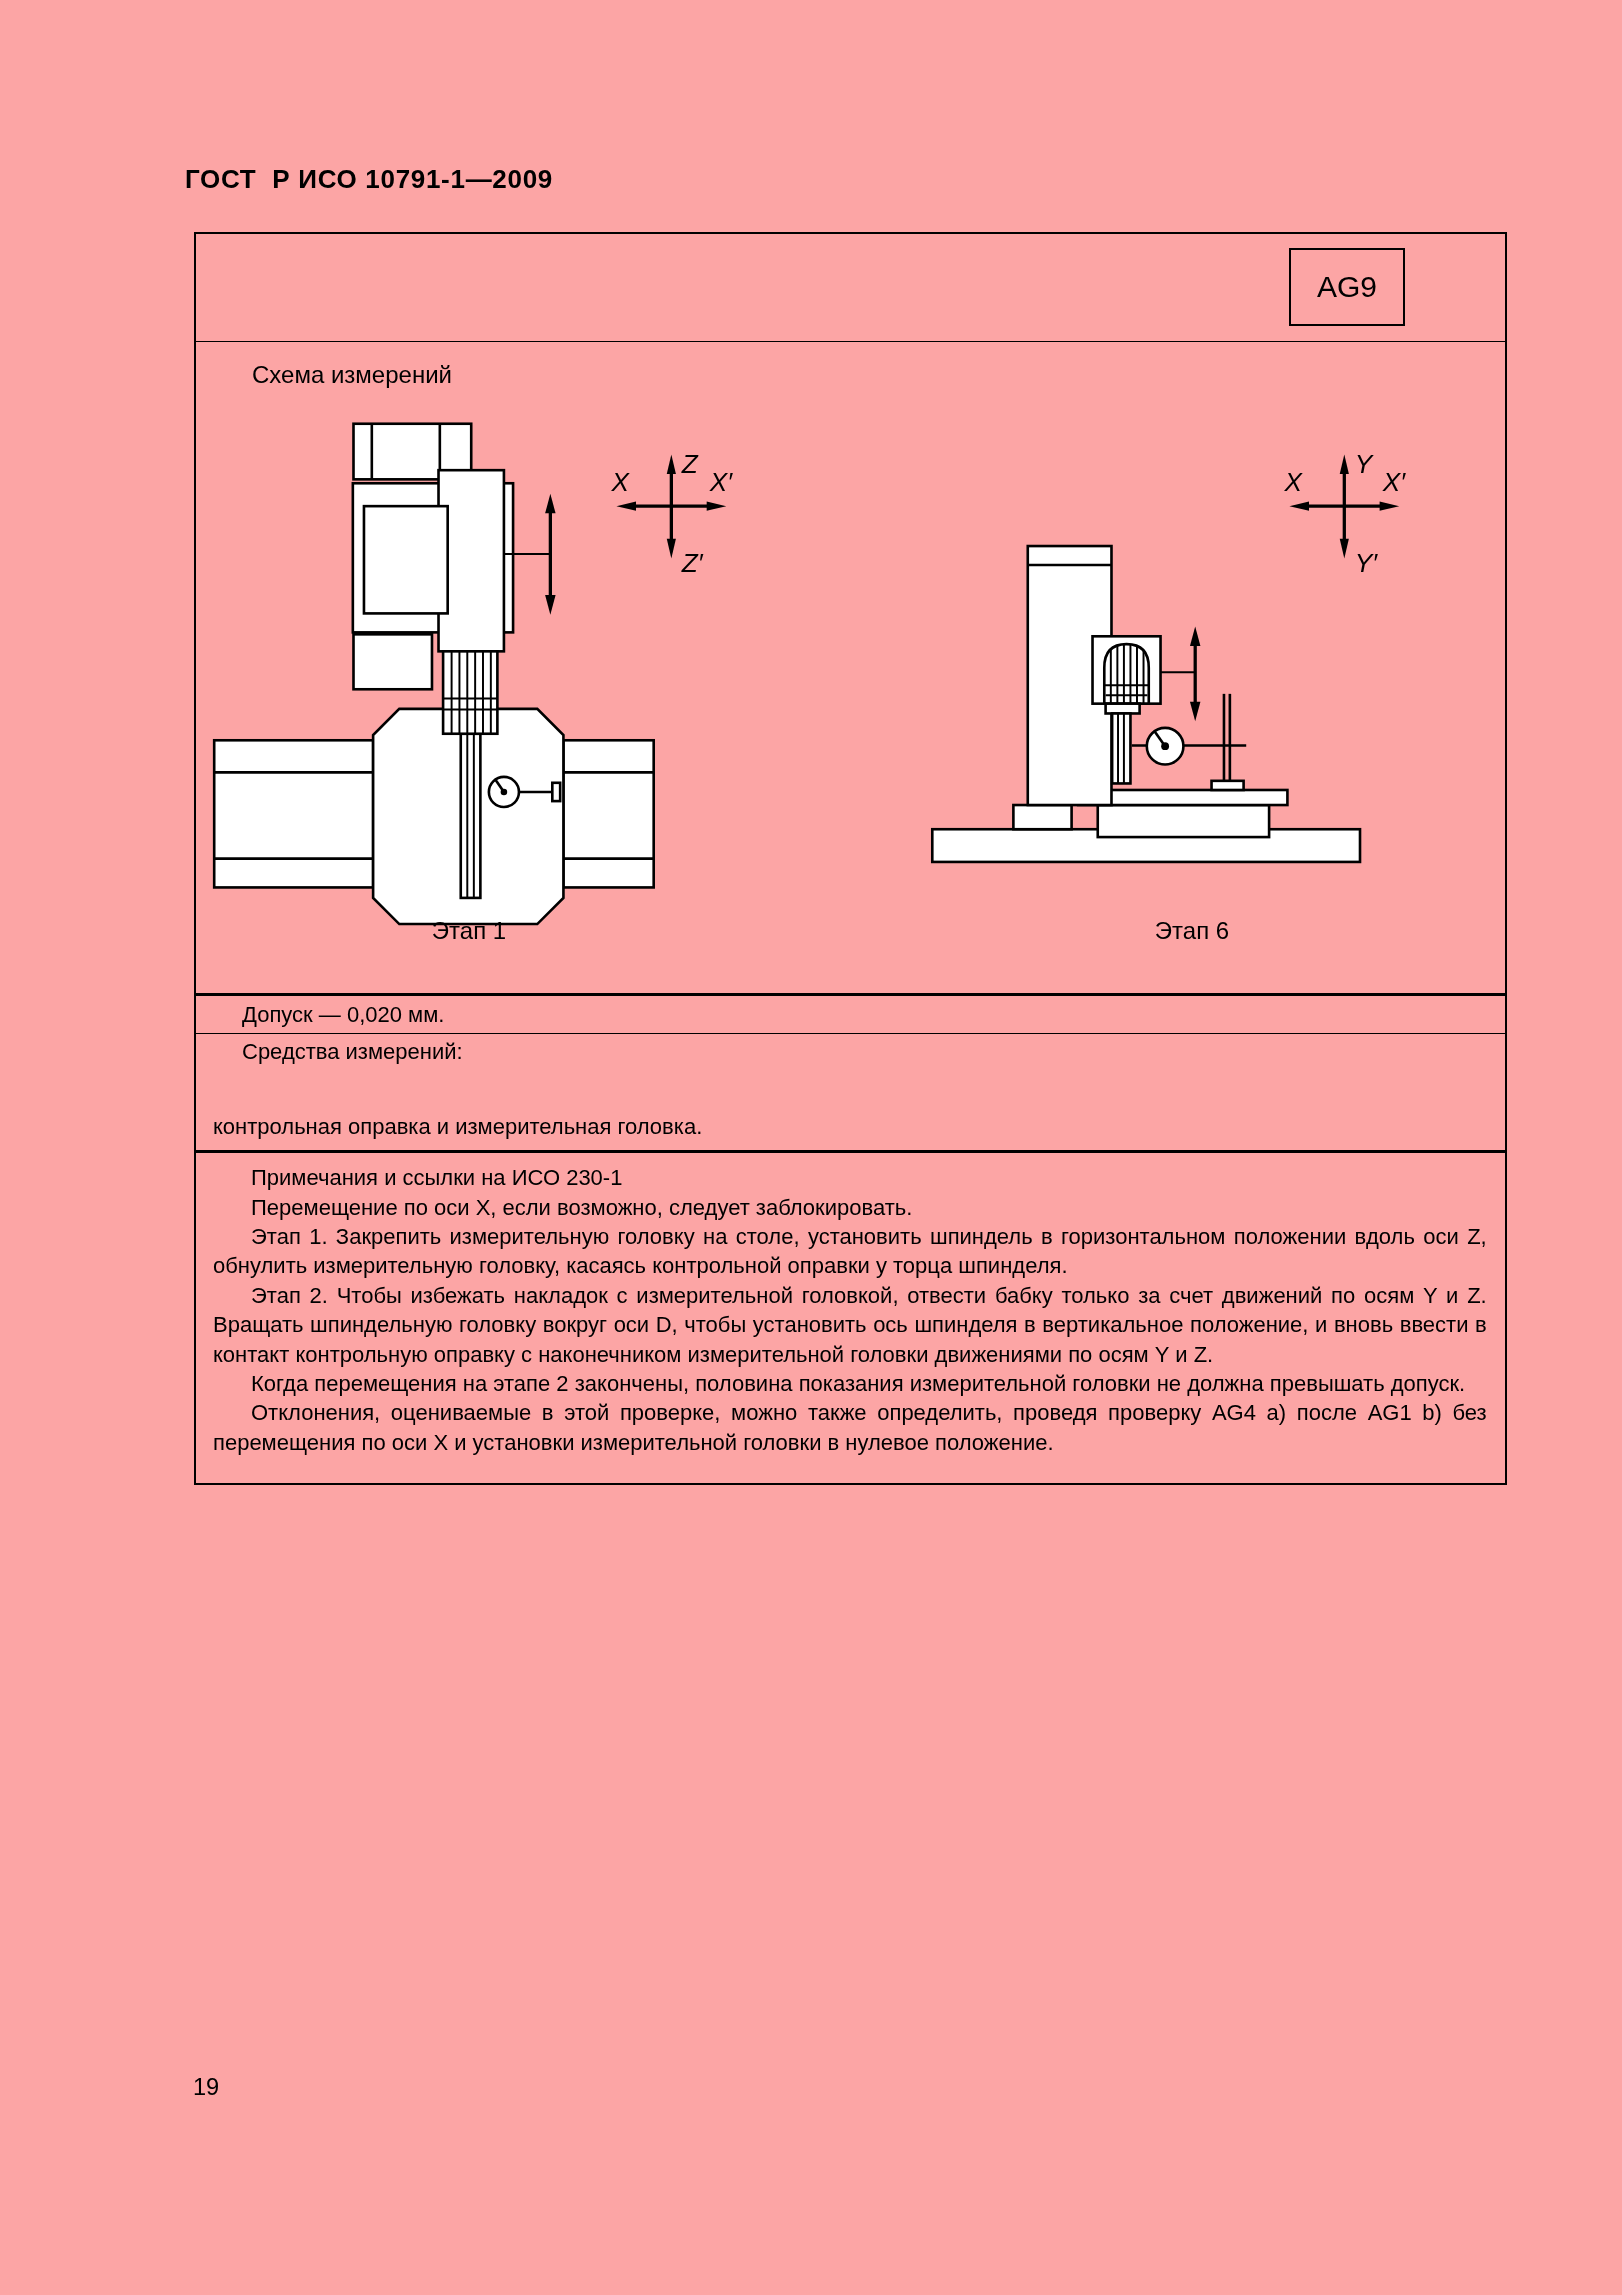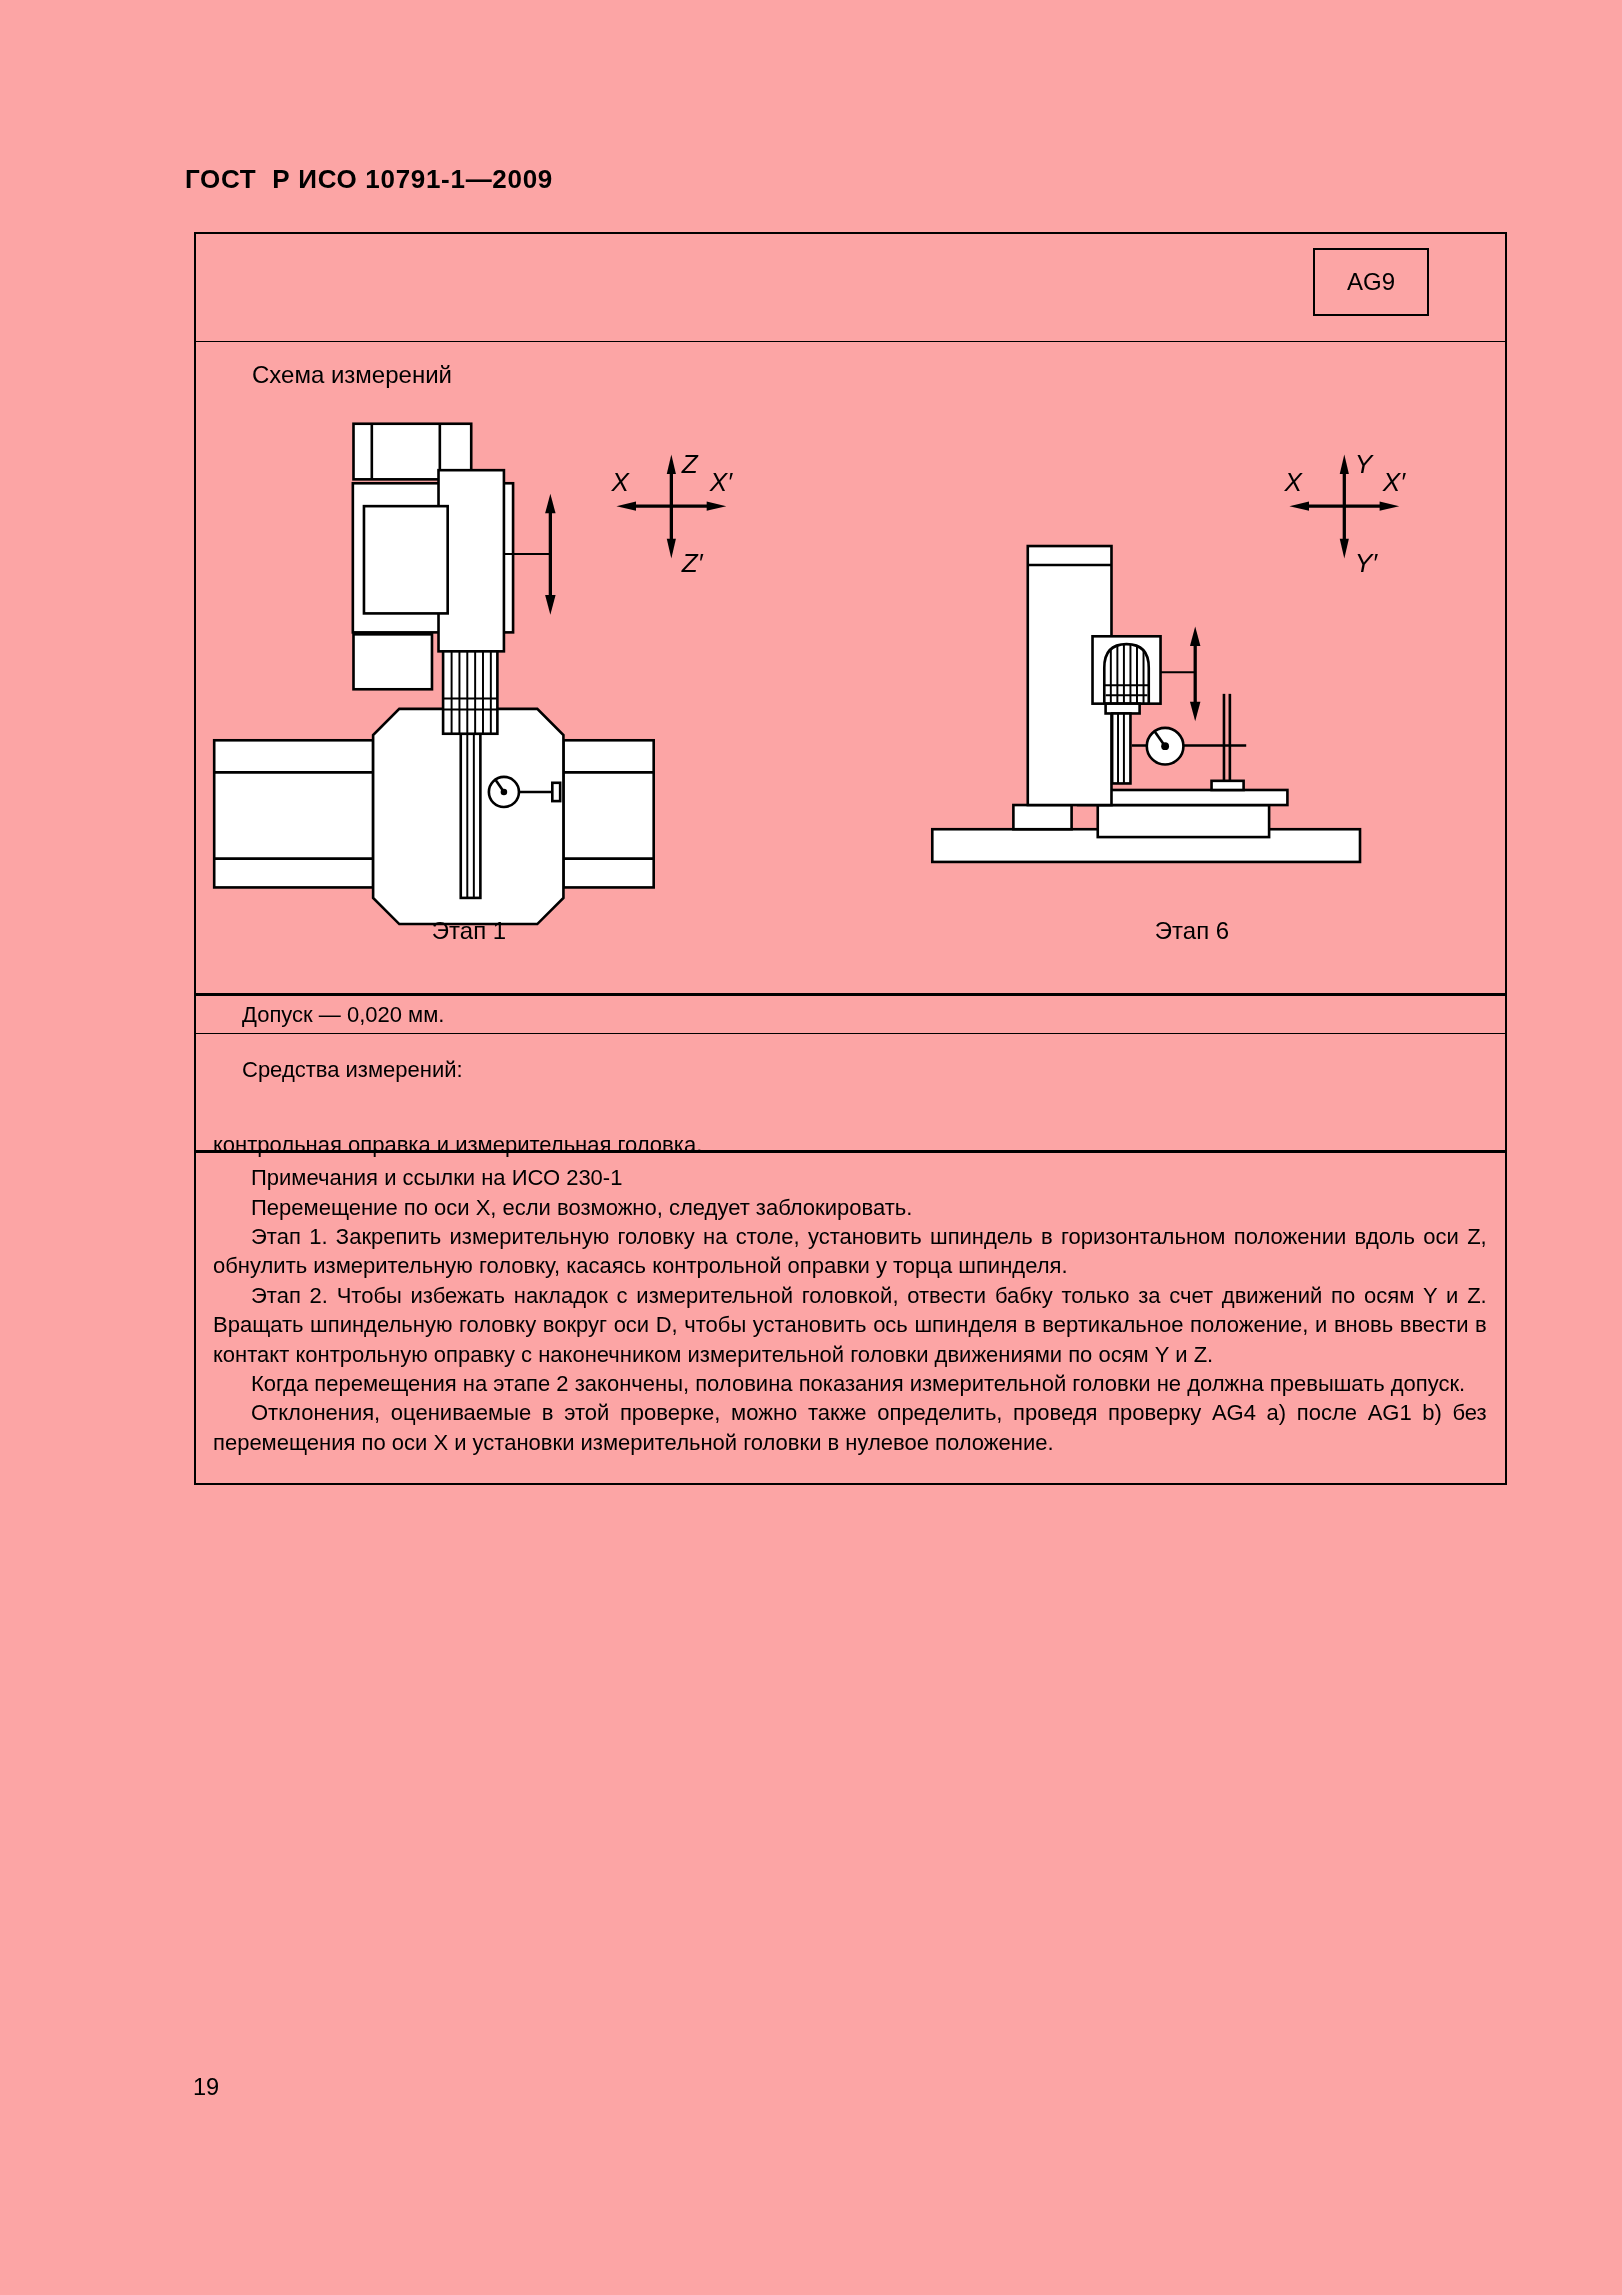--- a/index.html
+++ b/index.html
@@ -20,36 +20,36 @@
   .gost-table {
     position:absolute; left:194px; top:232px;
     width:1313px; height:1253px;
     border:2.6px solid #000;
     display:flex; flex-direction:column;
   }
   .row-title { position:relative; height:111px; padding:19.6px 0 0 17px; }
   .title-text { width:1112px; font-size:22px; line-height:31px; }
   .title-line1 { text-indent:38px; }
   .code-box {
-    position:absolute; left:1117px; top:14.4px;
-    width:116px; height:68px;
+    position:absolute; left:1093px; top:14.4px;
+    width:116px; height:78px;
     border:2px solid #000;
     display:flex; align-items:center; justify-content:center;
-    font-size:24px;
+    font-size:30px;
   }
   .row-schema { position:relative; height:680px; border-top:1.3px solid #000; }
   .schema-label { position:absolute; left:56px; top:18.3px; font-size:24px; }
   .schema-svg { position:absolute; left:0; top:0; }
   .stage-caption { position:absolute; top:575px; width:170px; text-align:center; font-size:24px; }
   .caption-1 { left:188px; }
   .caption-2 { left:911px; }
   .row-tolerance { height:41px; border-top:3.9px solid #000; display:flex; }
   .tol-cell { flex:1; display:flex; align-items:center; padding-left:46px; font-size:22px; }
   .dev-cell { width:420px; border-left:2px solid #000; display:flex; align-items:center; padding-left:18.3px; font-size:22px; }
-  .row-instruments { height:85px; border-top:1.3px solid #000; padding-top:20px; font-size:22px; line-height:31px; }
+  .row-instruments { height:85px; border-top:1.3px solid #000; padding-top:2px; font-size:22px; line-height:31px; }
   .instr-title { padding-left:46px; }
   .instr-items { padding-left:17px;margin-top:44px; }
   .row-notes { height:347px; border-top:3.9px solid #000; padding:10.5px 18.3px 0 17px;margin-top:32px; }
   .row-notes p {
     font-size:22px; line-height:29.4px;
     text-indent:38px; text-align:justify;
   }
   .page-number { position:absolute; left:193px; top:2074px; font-size:23.6px; }
   
   .schema-svg .part { fill:#ffffff; stroke:#000; stroke-width:4; }

